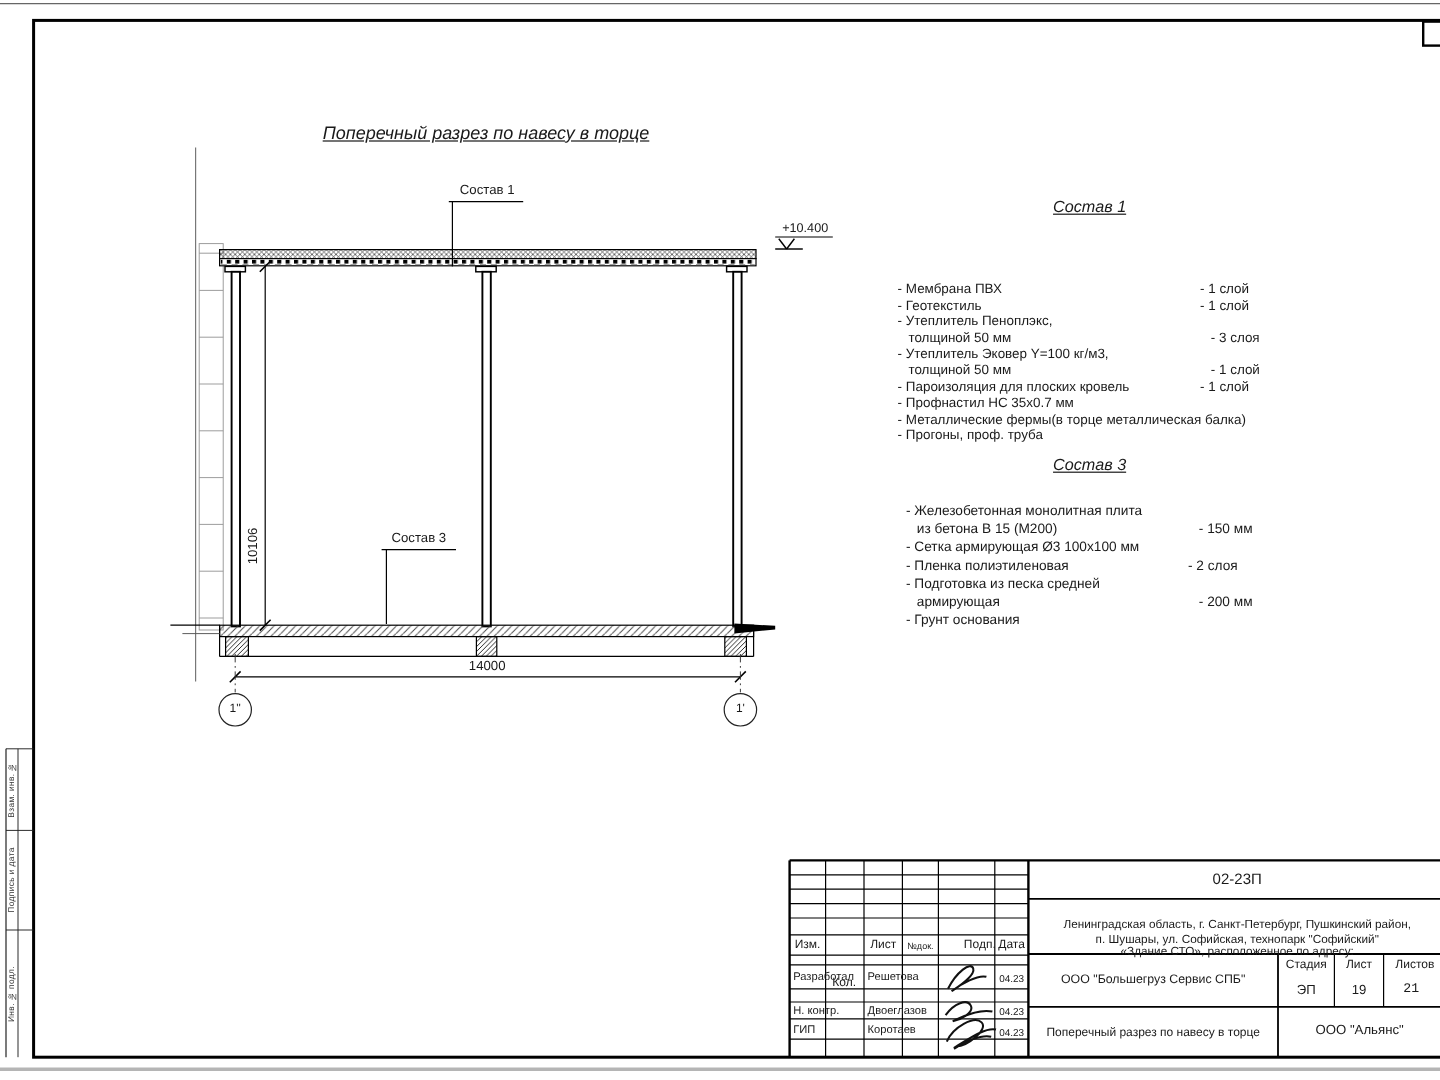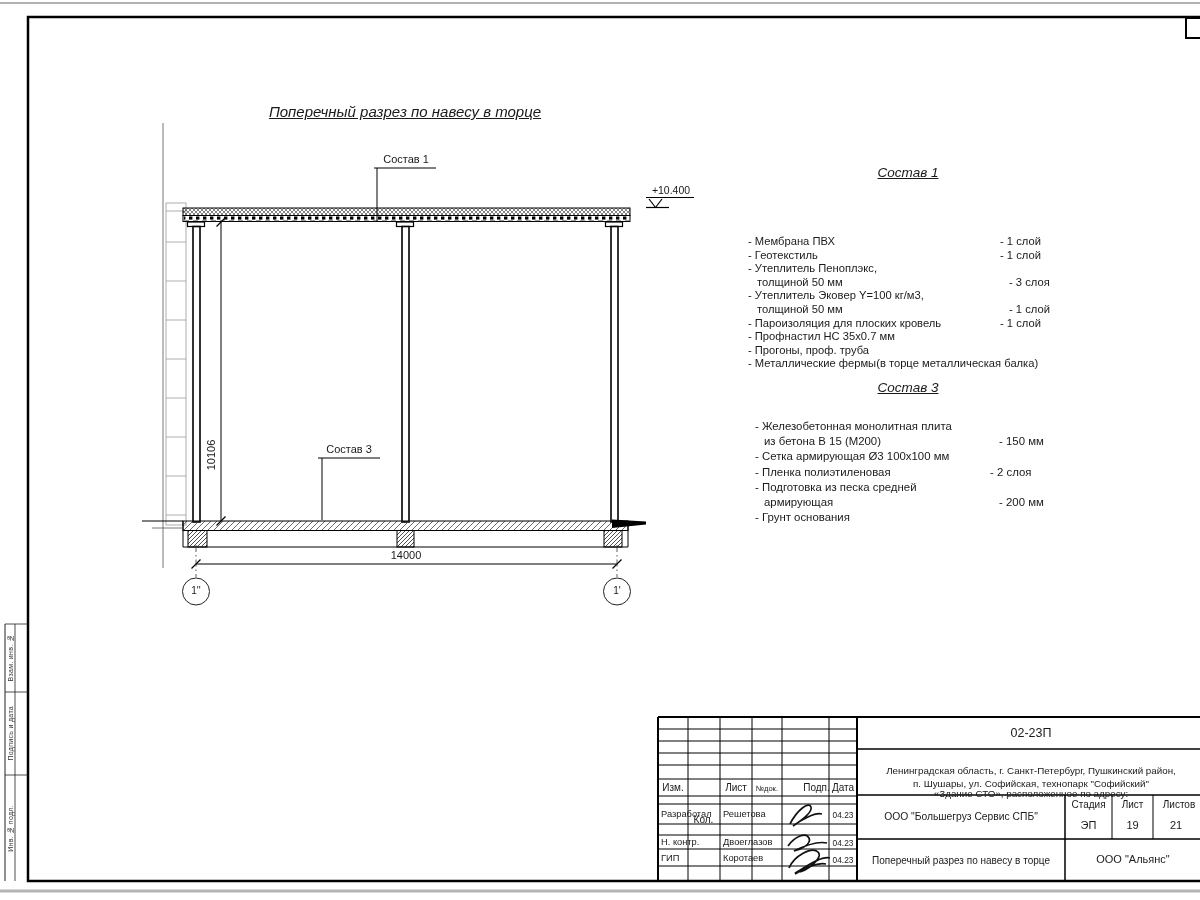--- a/index.html
+++ b/index.html
@@ -183,25 +183,25 @@
       </div>
     <div class="mrow">
         <span class="mtext">- Пароизоляция для плоских кровель</span>
         <span class="mqty">- 1 слой</span>
       </div>
     <div class="mrow">
         <span class="mtext">- Профнастил НС 35х0.7 мм</span>
         <span class="mqty"></span>
       </div>
     <div class="mrow">
+        <span class="mtext">- Металлические фермы(в торце металлическая балка)</span>
+        <span class="mqty"></span>
+      </div>
+    <div class="mrow">
         <span class="mtext">- Прогоны, проф. труба</span>
-        <span class="mqty"></span>
-      </div>
-    <div class="mrow">
-        <span class="mtext">- Металлические фермы(в торце металлическая балка)</span>
         <span class="mqty"></span>
       </div>
   </div>
 
   <div class="t ctr it und" style="left:858px;top:380px;width:100px;font-size:13.5px;">Состав 3</div>
   <div class="list l3" style="left:755px;top:419px;width:310px;">
     <div class="mrow">
         <span class="mtext">- Железобетонная  монолитная плита</span>
         <span class="mqty"></span>
       </div>
@@ -263,18 +263,18 @@
     <div class="t" style="left:661px;top:853px;font-size:9.3px;">ГИП</div>
     <div class="t" style="left:723px;top:853px;font-size:9.3px;">Коротаев</div>
     <div class="t ctr" style="left:829px;top:855px;width:28px;font-size:8.3px;">04.23</div>
 
     <div class="t ctr" style="left:859px;top:811px;width:204px;font-size:10.3px;">ООО "Большегруз Сервис СПБ"</div>
     <div class="t ctr" style="left:1065px;top:799px;width:47px;font-size:10px;">Стадия</div>
     <div class="t ctr" style="left:1112px;top:799px;width:41px;font-size:10px;">Лист</div>
     <div class="t ctr" style="left:1153px;top:799px;width:52px;font-size:10px;">Листов</div>
     <div class="t ctr" style="left:1065px;top:819px;width:47px;font-size:11px;">ЭП</div>
     <div class="t ctr" style="left:1112px;top:819px;width:41px;font-size:11px;">19</div>
-    <div class="t ctr" style="left:1153px;top:819px;width:46px;font-size:11px;">21</div>
+    <div class="t ctr" style="left:1153px;top:819px;width:46px;font-size:11px;font-family:Liberation Mono, monospace;">21</div>
     <div class="t ctr" style="left:860px;top:855px;width:202px;font-size:10px;">Поперечный разрез по навесу в торце</div>
     <div class="t ctr" style="left:1068px;top:853px;width:130px;font-size:11px;">ООО "Альянс"</div>
   </div>
 
 </div>
 
 </body></html>

